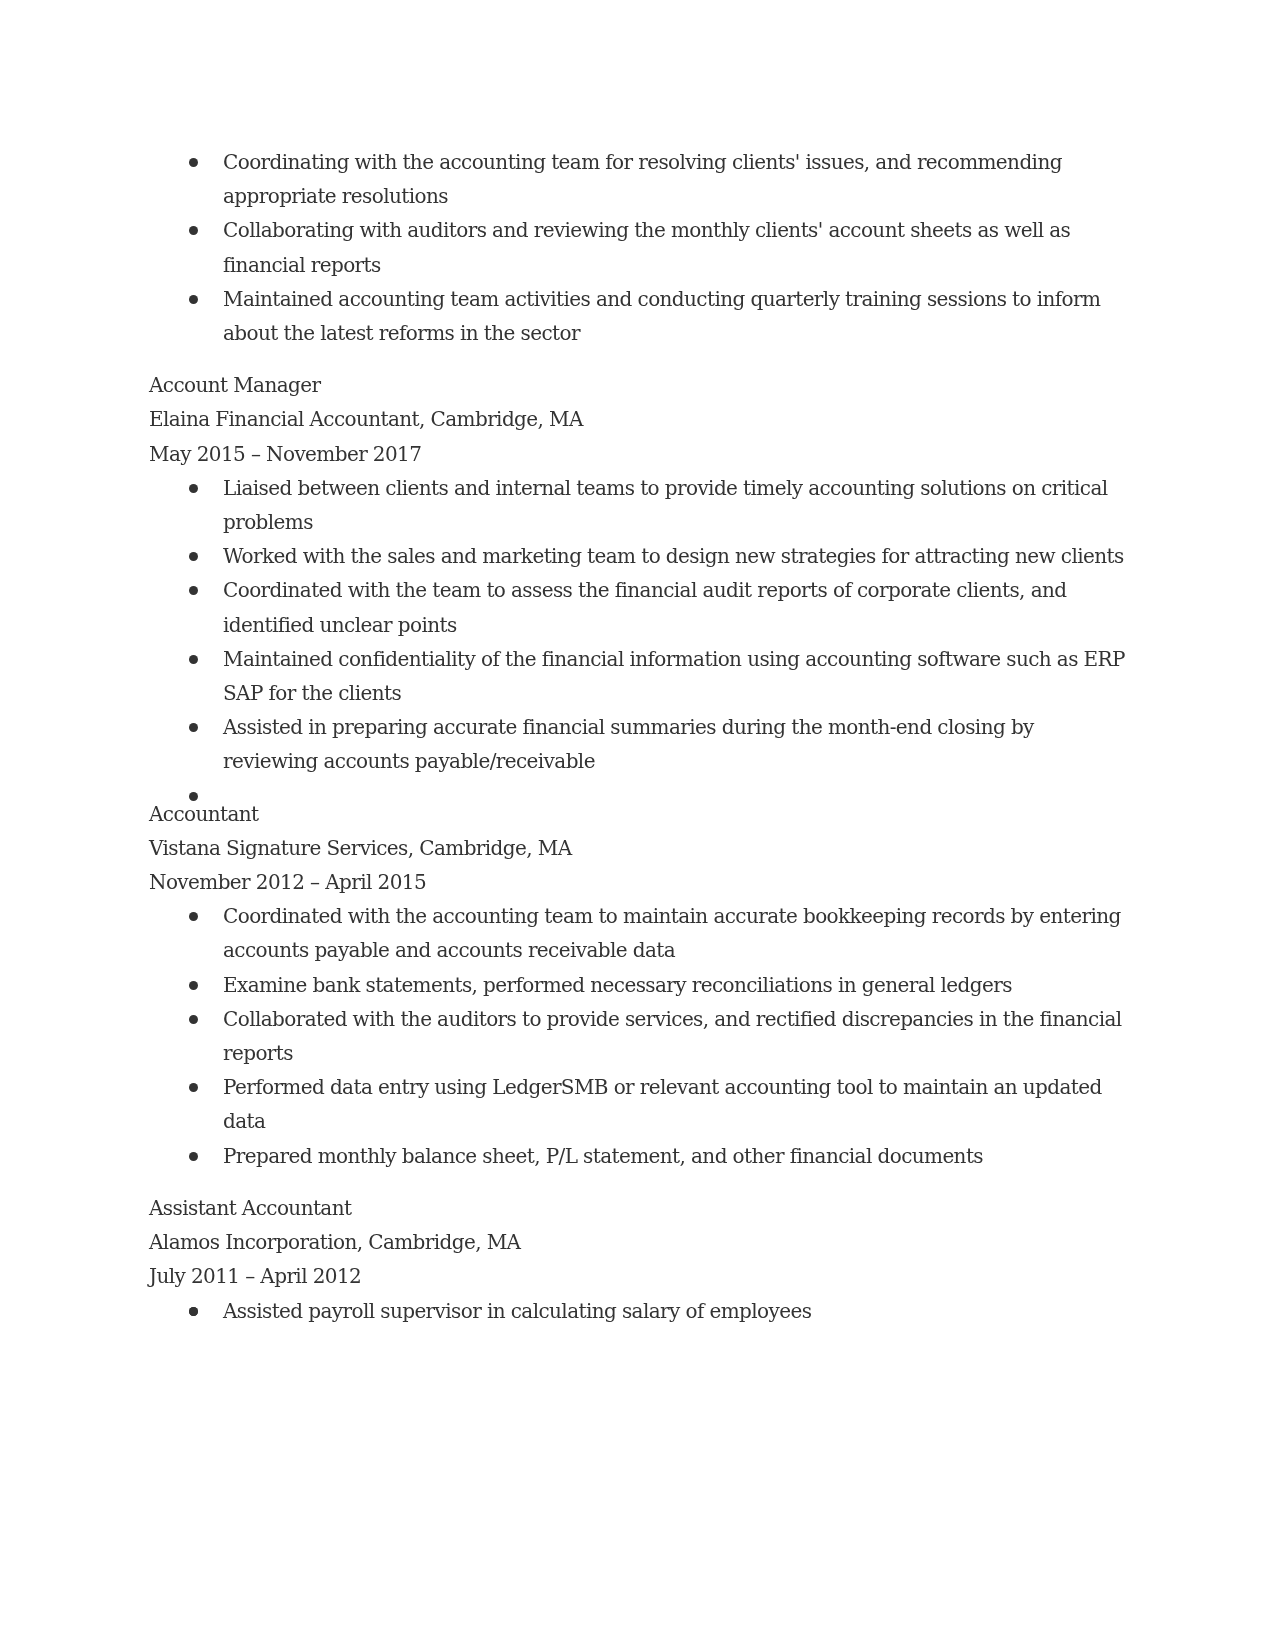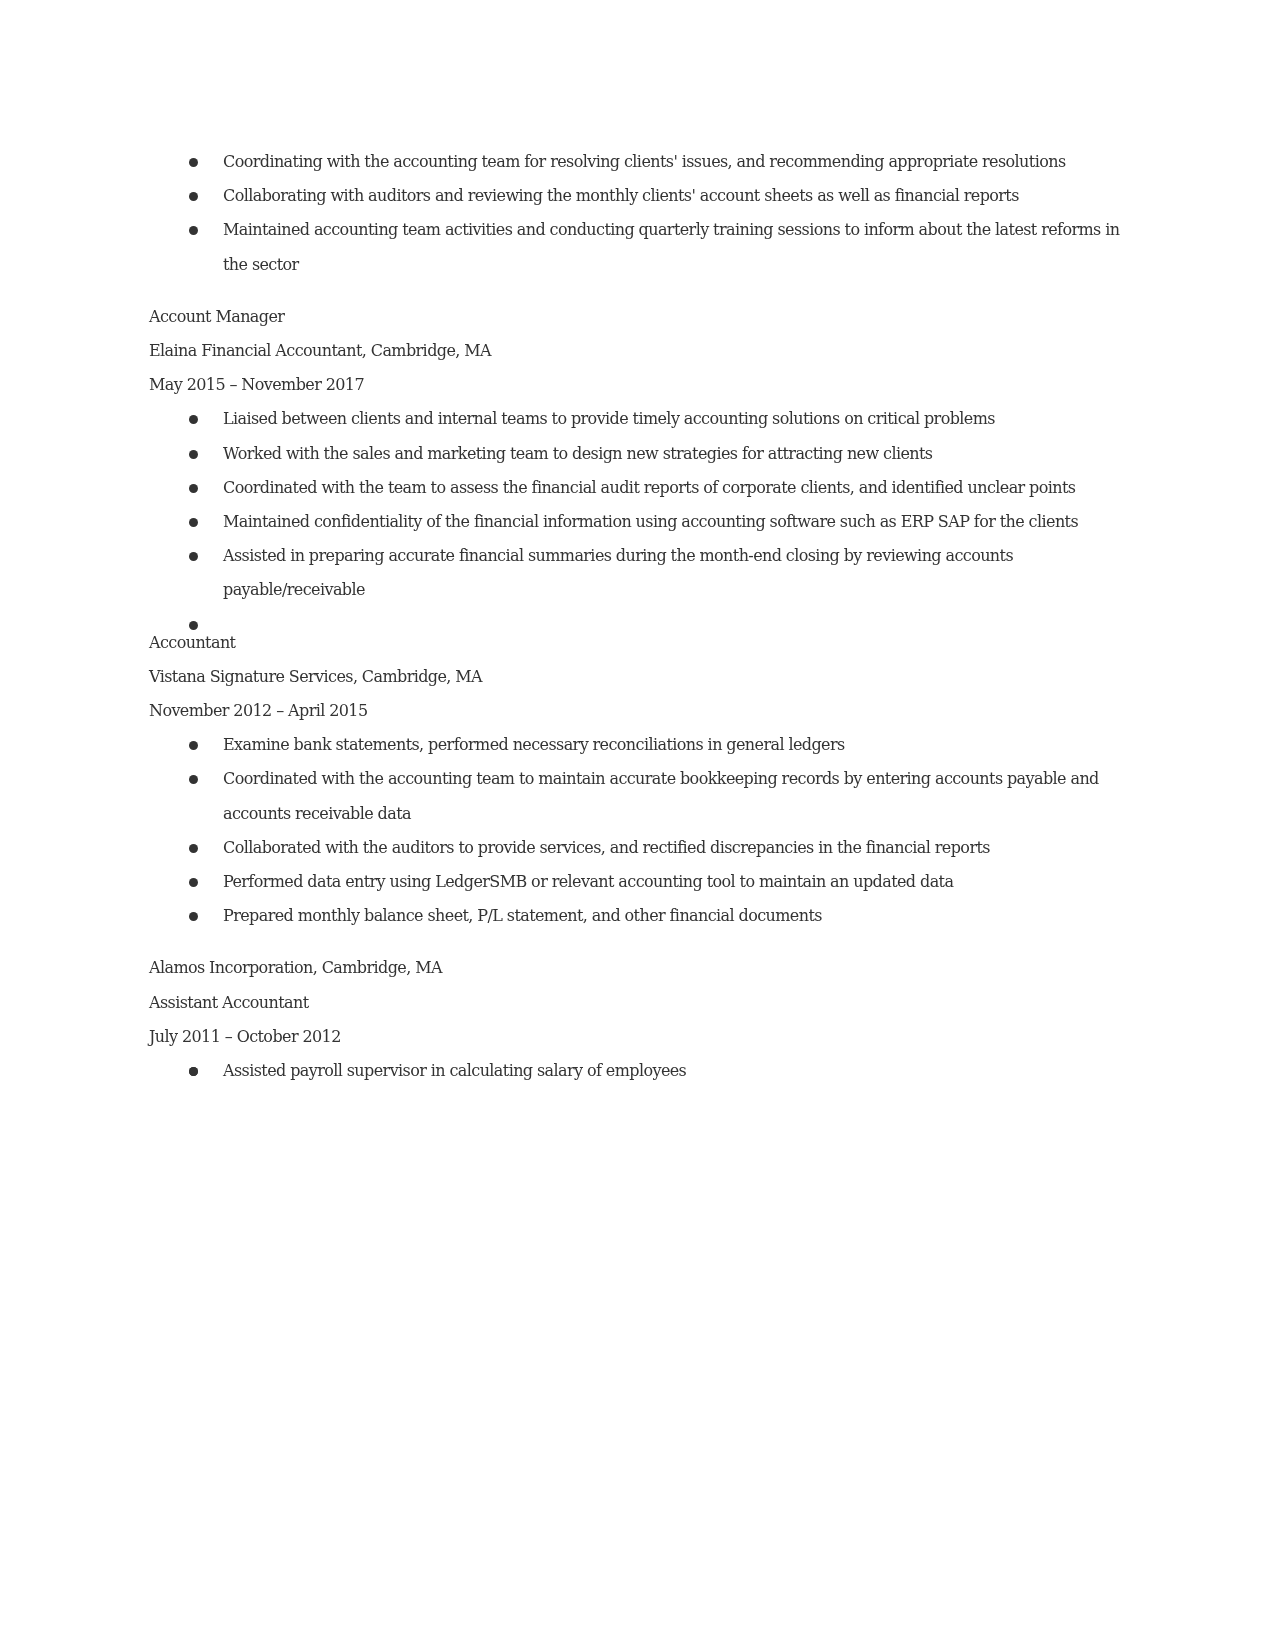--- a/index.html
+++ b/index.html
@@ -1,20 +1,20 @@
 <!DOCTYPE html>
 <html><head>
   <meta charset="utf-8">
   <style>
     html, body { margin: 0; padding: 0; background: #ffffff; }
     body { width: 1275px; height: 1650px; position: relative; overflow: hidden; }
     .page {
       position: absolute; left: 149px; top: 145px; width: 980px;
       font-family: "DejaVu Serif", "Liberation Serif", serif;
-      font-size: 16px; line-height: 34.2px; color: #333333;
+      font-size: 20px; line-height: 34.2px; color: #333333;
       letter-spacing: -0.6px;
     }
     ul.bullets { list-style: none; margin: 0; padding: 0; }
     ul.bullets li { position: relative; padding-left: 74px; }
     ul.bullets li .bullet {
       position: absolute; left: 40px; top: 13px;
       width: 9px; height: 9px; border-radius: 50%; background: #333333;
     }
     .job { margin-top: 18px; }
     .job-line { display: block; }
@@ -42,31 +42,31 @@
       <li><span class="bullet"></span><span>Assisted in preparing accurate financial summaries during the month-end closing by reviewing accounts payable/receivable</span></li>
       <li><span class="bullet"></span></li>
     </ul>
   </div>
 
   <div class="job">
     <span class="job-line">Accountant</span>
     <span class="job-line">Vistana Signature Services, Cambridge, MA</span>
     <span class="job-line">November 2012 – April 2015</span>
     <ul class="bullets">
+      <li><span class="bullet"></span><span>Coordinated with the accounting team to maintain accurate bookkeeping records by entering accounts payable and accounts receivable data</span></li>
       <li><span class="bullet"></span><span>Examine bank statements, performed necessary reconciliations in general ledgers</span></li>
-      <li><span class="bullet"></span><span>Coordinated with the accounting team to maintain accurate bookkeeping records by entering accounts payable and accounts receivable data</span></li>
       <li><span class="bullet"></span><span>Collaborated with the auditors to provide services, and rectified discrepancies in the financial reports</span></li>
       <li><span class="bullet"></span><span>Performed data entry using LedgerSMB or relevant accounting tool to maintain an updated data</span></li>
       <li><span class="bullet"></span><span>Prepared monthly balance sheet, P/L statement, and other financial documents</span></li>
     </ul>
   </div>
 
   <div class="job">
+    <span class="job-line">Assistant Accountant</span>
     <span class="job-line">Alamos Incorporation, Cambridge, MA</span>
-    <span class="job-line">Assistant Accountant</span>
-    <span class="job-line">July 2011 – October 2012</span>
+    <span class="job-line">July 2011 – April 2012</span>
     <ul class="bullets">
       <li><span class="bullet"></span></li>
       <li><span class="bullet"></span><span>Assisted payroll supervisor in calculating salary of employees</span></li>
     </ul>
   </div>
 
 </div>
 
 </body></html>

